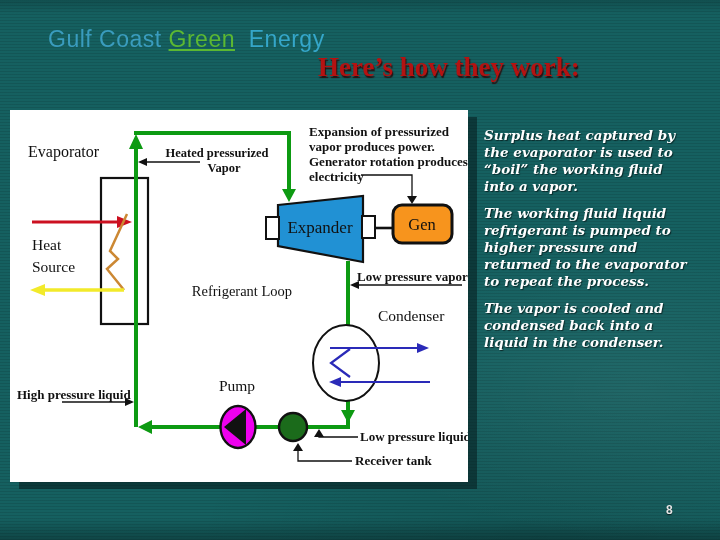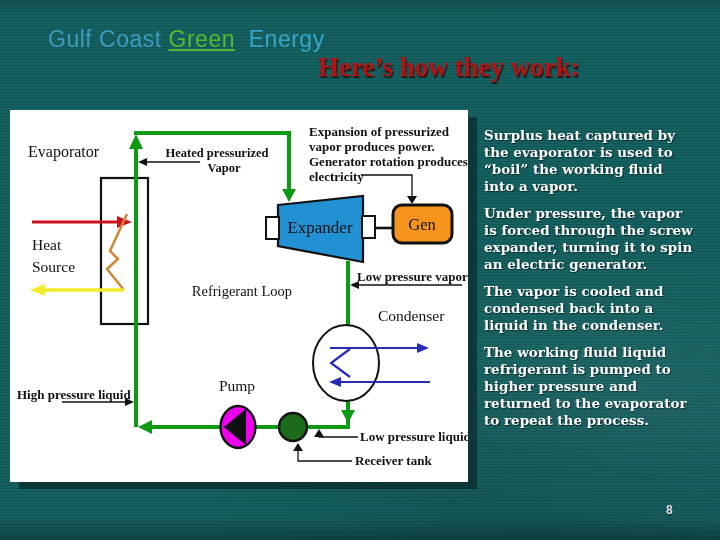--- a/index.html
+++ b/index.html
@@ -34,21 +34,21 @@
   .diagram-box svg{display:block;}
   svg text{
     font-family:"Liberation Serif","DejaVu Serif",serif;
     fill:#111111;
   }
   svg text.lbl-bold{font-weight:bold;}
   .bullets{
     position:absolute;left:484px;top:127px;width:212px;
     color:#ffffff;
     font-family:"DejaVu Serif","Liberation Serif",serif;
-    font-weight:bold;
+    font-style:italic;font-weight:bold;
     font-size:13.5px;line-height:17px;
     text-shadow:1px 1px 1px rgba(0,0,0,0.55);
   }
   .bullets p{margin:0 0 10px 0;}
   .footer-copyright{
     position:absolute;left:0;right:0;top:505px;text-align:center;
     font-size:11px;color:#2b2b2b;
   }
   .page-number{
     position:absolute;left:666px;top:503px;
@@ -133,20 +133,19 @@
       <text x="368" y="211" font-size="15.5">Condenser</text>
       <text x="7" y="289" font-size="13" class="lbl-bold">High pressure liquid</text>
       <text x="227" y="281" font-size="15.5" text-anchor="middle">Pump</text>
       <text x="350" y="331" font-size="13" class="lbl-bold">Low pressure liquid</text>
       <text x="345" y="355" font-size="13" class="lbl-bold">Receiver tank</text>
     </svg>
   </div>
 
   <div class="bullets">
     <p>Surplus heat captured by the evaporator is used to “boil” the working fluid into a vapor.</p>
-    <p>Under pressure, the vapor is forced through the screw expander, turning it to spin an electric generator.</p>
+    <p>The working fluid liquid refrigerant is pumped to higher pressure and returned to the evaporator to repeat the process.</p>
     <p>The vapor is cooled and condensed back into a liquid in the condenser.</p>
-    <p>The working fluid liquid refrigerant is pumped to higher pressure and returned to the evaporator to repeat the process.</p>
   </div>
 
   <div class="page-number">8</div>
 
 </div>
 
 </body></html>

